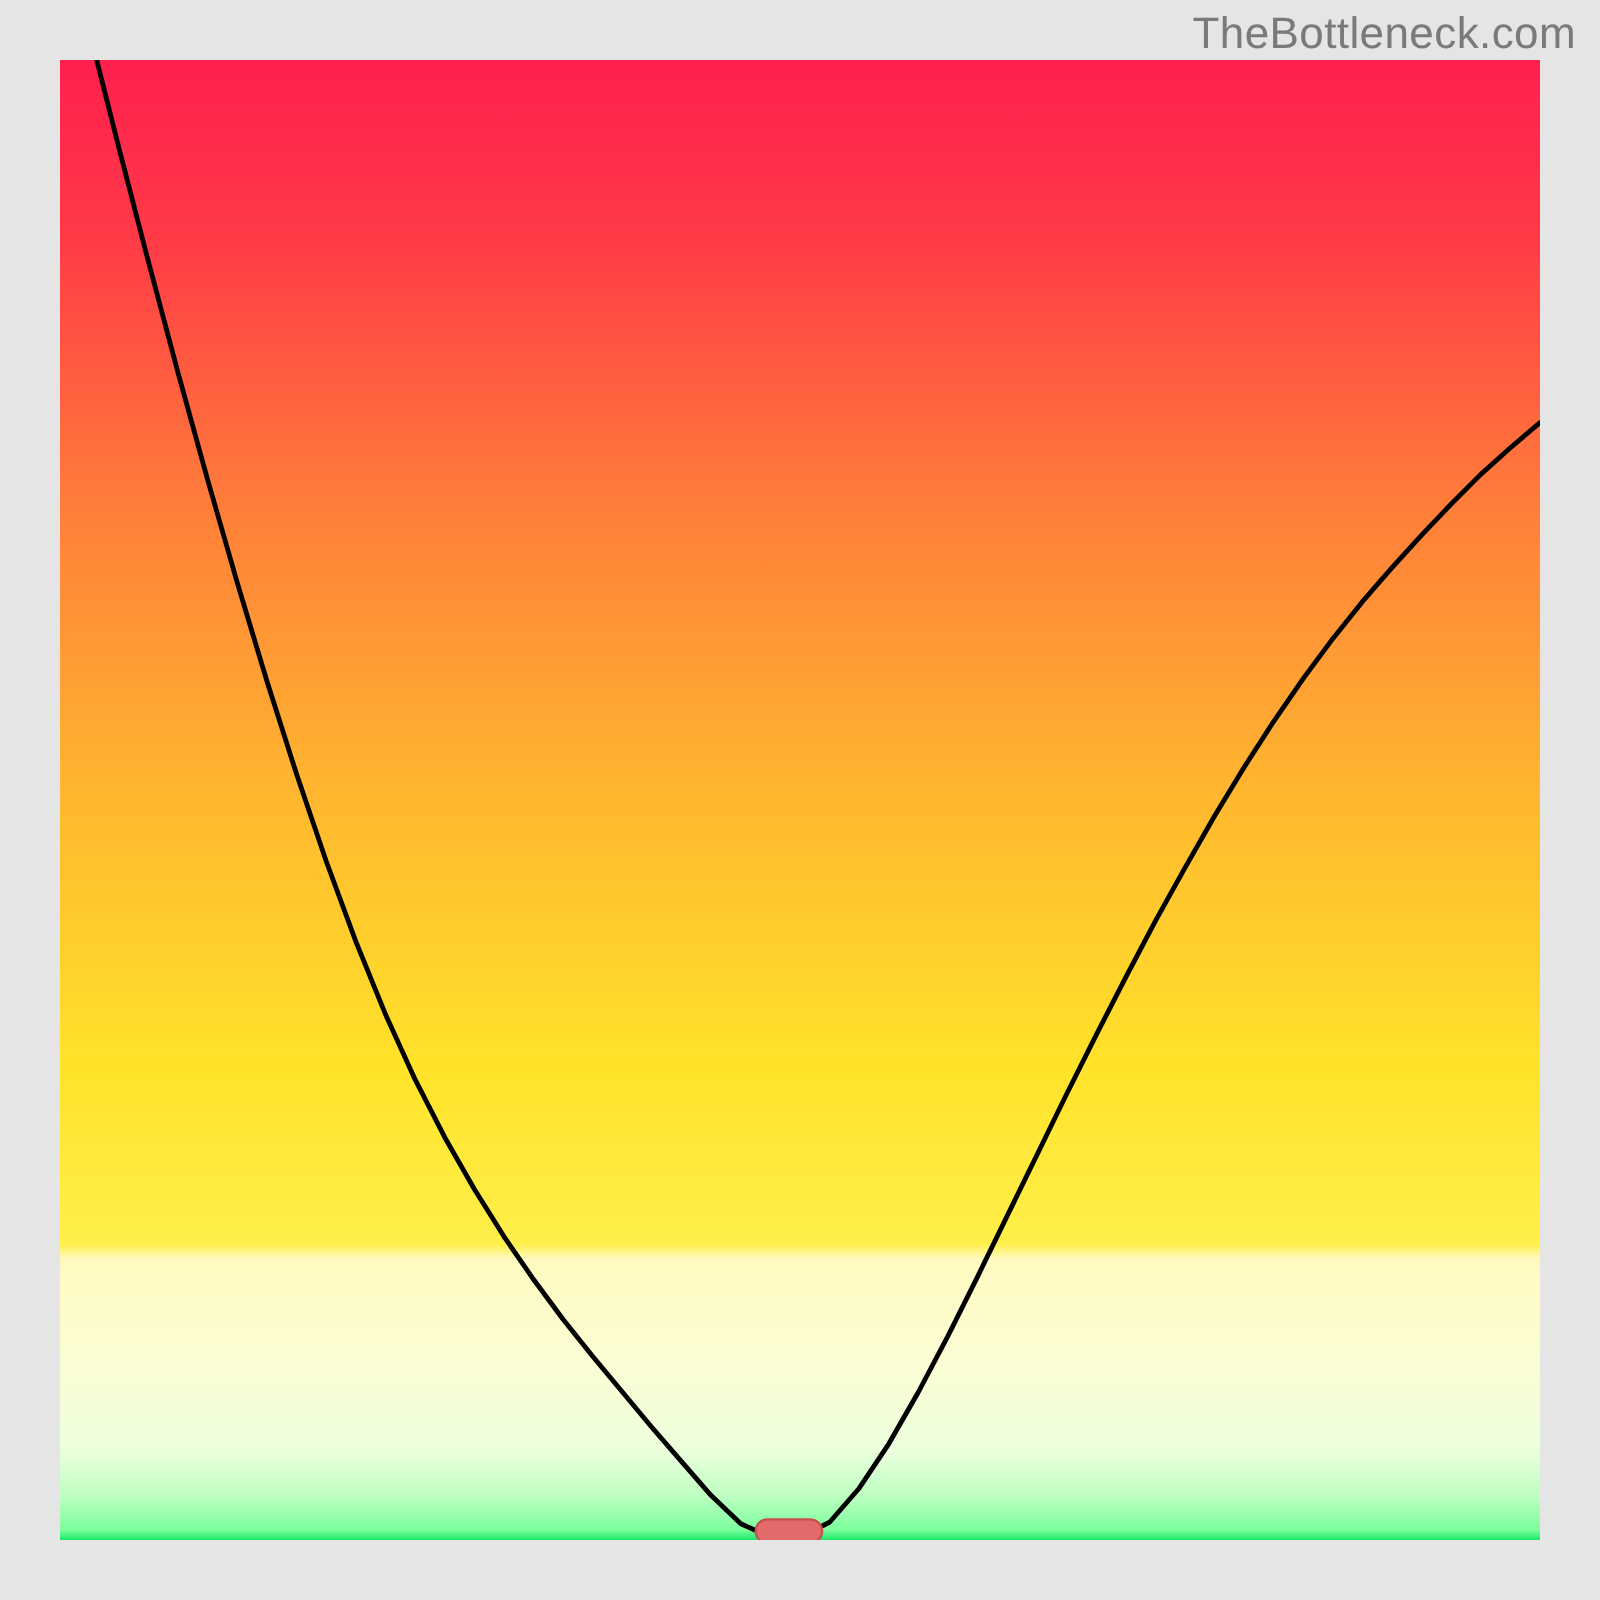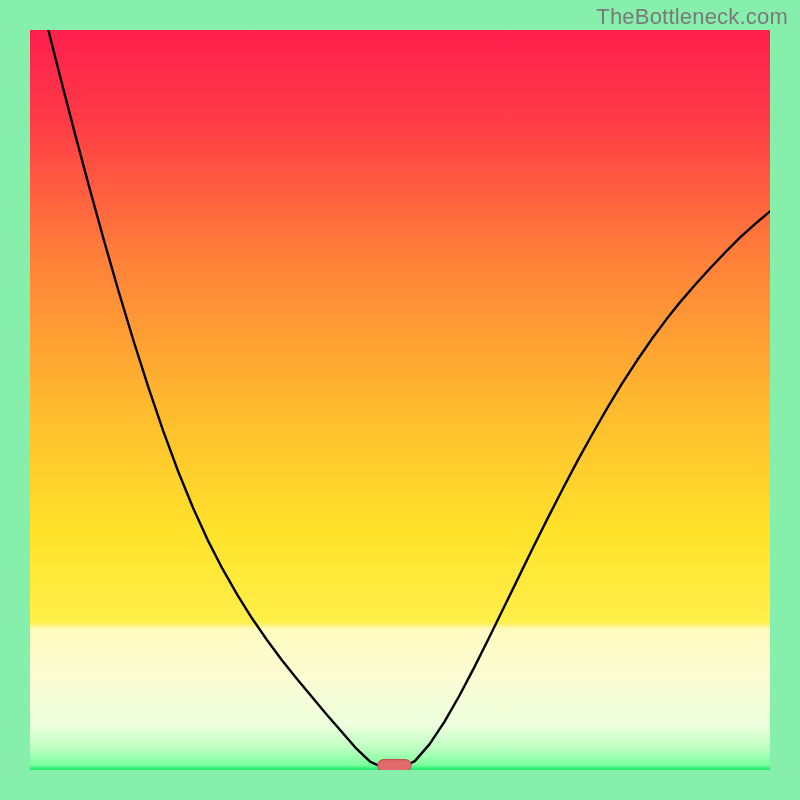--- a/index.html
+++ b/index.html
@@ -8,21 +8,21 @@
     width: 800px;
     height: 800px;
     overflow: hidden;
     background: #000;
     font-family: Arial, Helvetica, sans-serif;
   }
   .frame {
     position: absolute;
     left: 0; top: 0;
     width: 800px; height: 800px;
-    background: #86efac;
+    background: #e5e5e5;
   }
   .plot {
     position: absolute;
     left: 30px;
     top: 30px;
     width: 740px;
     height: 740px;
     overflow: hidden;
   }
   .watermark {

